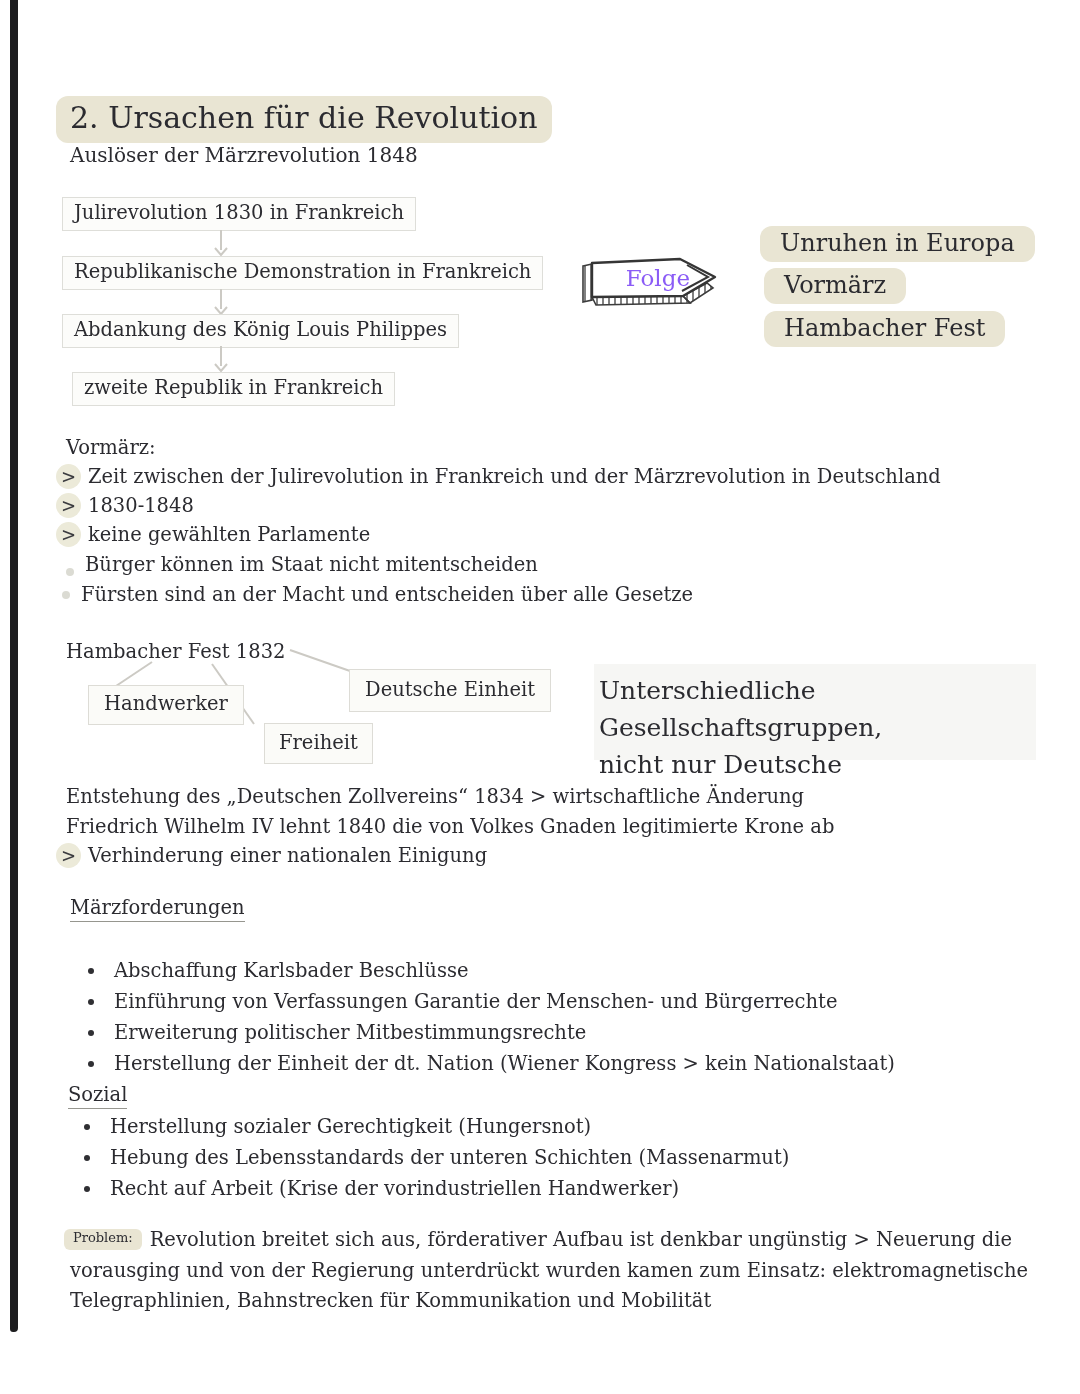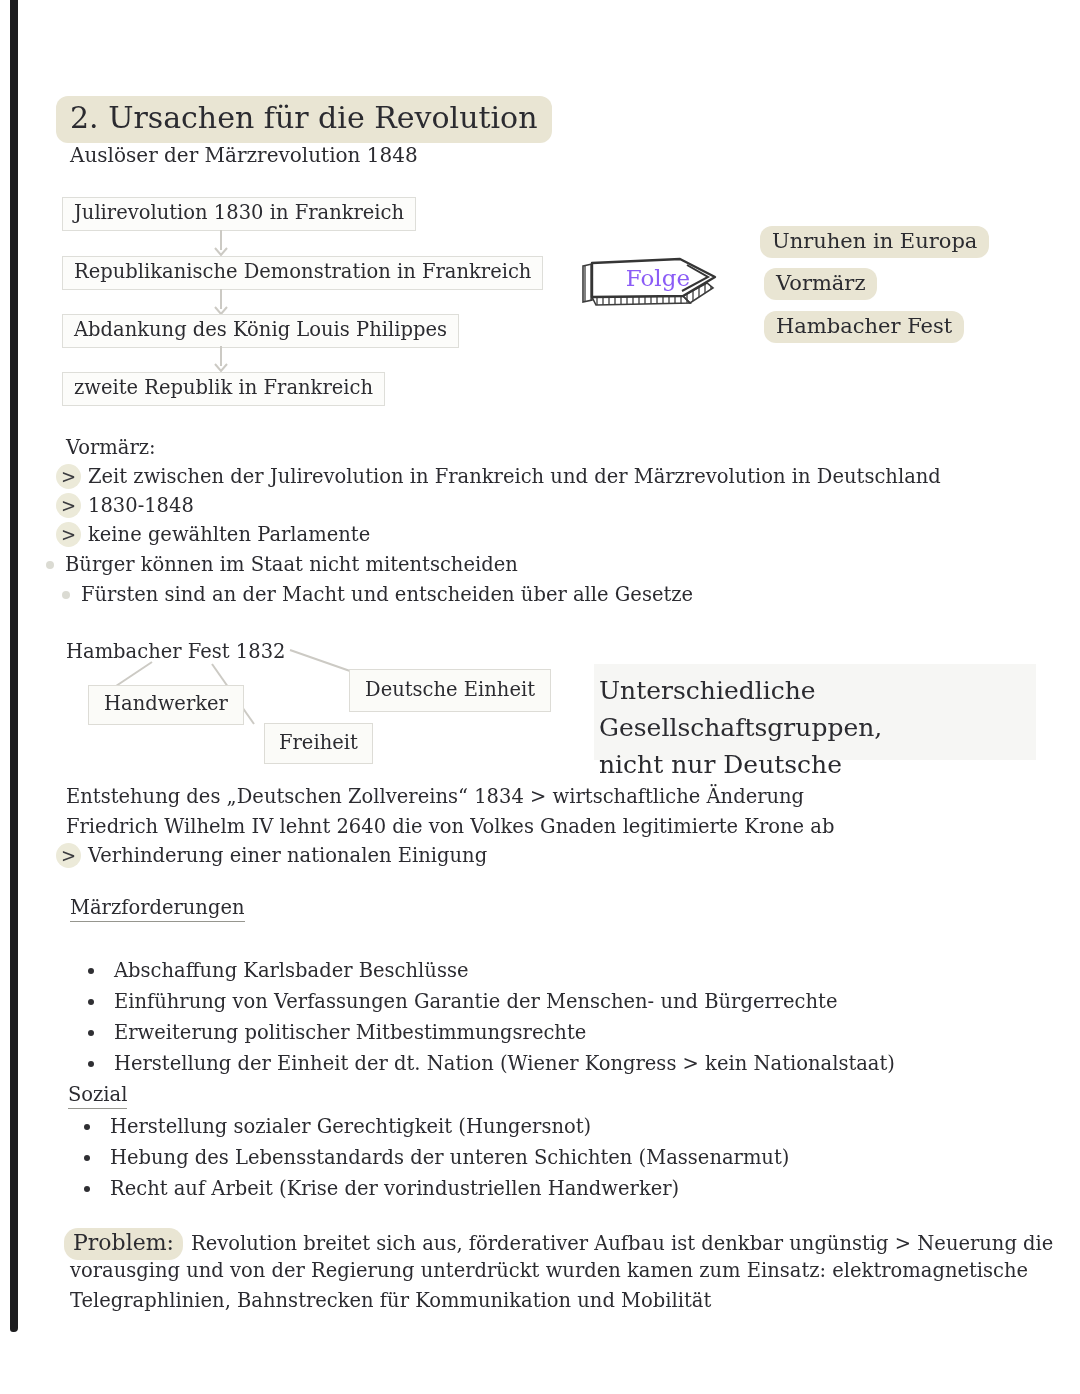--- a/index.html
+++ b/index.html
@@ -9,22 +9,22 @@
     background:#ffffff;
     font-family:"DejaVu Serif","Liberation Serif",serif;
     color:#2b2b30;
     overflow:hidden;
   }
   .abs{position:absolute;}
   
   .edge-line{left:10px;top:0;width:8px;height:1332px;background:#1d1d1f;border-radius:0 0 4px 3px;}
   
   .pill{
-    background:#e9e5d3;border-radius:12px;padding:2px 12px 4px;
-    font-size:21px;line-height:1.25;display:inline-block;white-space:nowrap;
+    background:#e9e5d3;border-radius:12px;padding:2px 20px 4px;
+    font-size:24px;line-height:1.25;display:inline-block;white-space:nowrap;
   }
   .title-pill{font-size:30px;padding:3px 14px 6px;}
   .subtitle{font-size:20px;}
   
   .fbox{
     border:1.5px solid #deded9;background:#fcfcfa;
     padding:3px 11px 6px;font-size:19.5px;white-space:nowrap;display:inline-block;
   }
   
   .mbox{
@@ -77,21 +77,21 @@
     <line x1="8" y1="0" x2="8" y2="20" stroke="#cccac4" stroke-width="2"></line>
     <path d="M2,18 L8,25 L14,18" fill="none" stroke="#cccac4" stroke-width="2"></path>
   </svg>
   <div class="abs" style="left:62px;top:314px;">
     <span class="fbox">Abdankung des König Louis Philippes</span>
   </div>
   <svg class="abs" style="left:213px;top:346px;" width="16" height="26">
     <line x1="8" y1="0" x2="8" y2="20" stroke="#cccac4" stroke-width="2"></line>
     <path d="M2,18 L8,25 L14,18" fill="none" stroke="#cccac4" stroke-width="2"></path>
   </svg>
-  <div class="abs" style="left:62px;top:372px;">
+  <div class="abs" style="left:72px;top:372px;">
     <span class="fbox">zweite Republik in Frankreich</span>
   </div>
 
   <div class="abs" style="left:576px;top:253px;width:152px;height:60px;">
     <svg width="152" height="60">
       <defs>
         <pattern id="hatch" width="6" height="10" patternUnits="userSpaceOnUse">
           <path d="M3,0 V10" stroke="#4a4a4a" stroke-width="1.4"></path>
         </pattern>
       </defs>
@@ -125,21 +125,21 @@
     <span class="body-text">Zeit zwischen der Julirevolution in Frankreich und der Märzrevolution in Deutschland</span>
   </div>
   <div class="abs row" style="left:56px;top:493px;">
     <span class="gt-circle">&gt;</span>
     <span class="body-text">1830-1848</span>
   </div>
   <div class="abs row" style="left:56px;top:522px;">
     <span class="gt-circle">&gt;</span>
     <span class="body-text">keine gewählten Parlamente</span>
   </div>
-  <div class="abs row" style="left:46px;top:553px;">
+  <div class="abs row" style="left:66px;top:553px;align-items:flex-end;">
     <span class="gray-dot"></span>
     <span class="body-text">Bürger können im Staat nicht mitentscheiden</span>
   </div>
   <div class="abs row" style="left:62px;top:583px;">
     <span class="gray-dot"></span>
     <span class="body-text">Fürsten sind an der Macht und entscheiden über alle Gesetze</span>
   </div>
 
   <div class="abs body-text" style="left:66px;top:640px;">Hambacher Fest 1832</div>
   <svg class="abs" style="left:60px;top:640px;" width="500" height="140">
@@ -155,21 +155,21 @@
   </div>
   <div class="abs" style="left:349px;top:669px;">
     <span class="mbox" style="padding:8px 15px 10px;">Deutsche Einheit</span>
   </div>
   <div class="abs note-panel" style="left:594px;top:664px;">
     <div>Unterschiedliche Gesellschaftsgruppen,</div>
     <div>nicht nur Deutsche</div>
   </div>
 
   <div class="abs body-text" style="left:66px;top:785px;">Entstehung des „Deutschen Zollvereins“ 1834 &gt; wirtschaftliche Änderung</div>
-  <div class="abs body-text" style="left:66px;top:815px;">Friedrich Wilhelm IV lehnt 2640 die von Volkes Gnaden legitimierte Krone ab</div>
+  <div class="abs body-text" style="left:66px;top:815px;">Friedrich Wilhelm IV lehnt 1840 die von Volkes Gnaden legitimierte Krone ab</div>
   <div class="abs row" style="left:56px;top:843px;">
     <span class="gt-circle">&gt;</span>
     <span class="body-text">Verhinderung einer nationalen Einigung</span>
   </div>
 
   <div class="abs body-text" style="left:70px;top:896px;">
     <span class="underlined">Märzforderungen</span>
   </div>
   <div class="abs row" style="left:88px;top:959px;">
     <span class="dark-dot"></span>
@@ -197,19 +197,19 @@
   <div class="abs row" style="left:84px;top:1146px;justify-content:space-between;">
     <span class="dark-dot"></span>
     <span class="body-text">Hebung des Lebensstandards der unteren Schichten (Massenarmut)</span>
   </div>
   <div class="abs row" style="left:84px;top:1177px;">
     <span class="dark-dot"></span>
     <span class="body-text">Recht auf Arbeit (Krise der vorindustriellen Handwerker)</span>
   </div>
 
   <div class="abs row" style="left:64px;top:1228px;">
-    <span class="pill" style="font-size:22px;border-radius:14px;padding:1px 9px 3px;margin-right:8px;">Problem:</span>
+    <span class="pill" style="font-size:13px;border-radius:6px;padding:1px 9px 3px;margin-right:8px;">Problem:</span>
     <span class="body-text">Revolution breitet sich aus, förderativer Aufbau ist denkbar ungünstig &gt; Neuerung die</span>
   </div>
   <div class="abs body-text" style="left:70px;top:1259px;">vorausging und von der Regierung unterdrückt wurden kamen zum Einsatz: elektromagnetische</div>
   <div class="abs body-text" style="left:70px;top:1289px;">Telegraphlinien, Bahnstrecken für Kommunikation und Mobilität</div>
 
 </div>
 
 </body></html>

